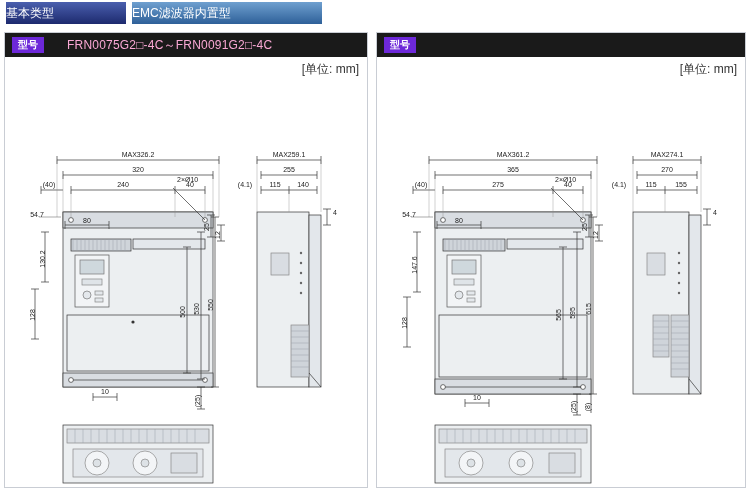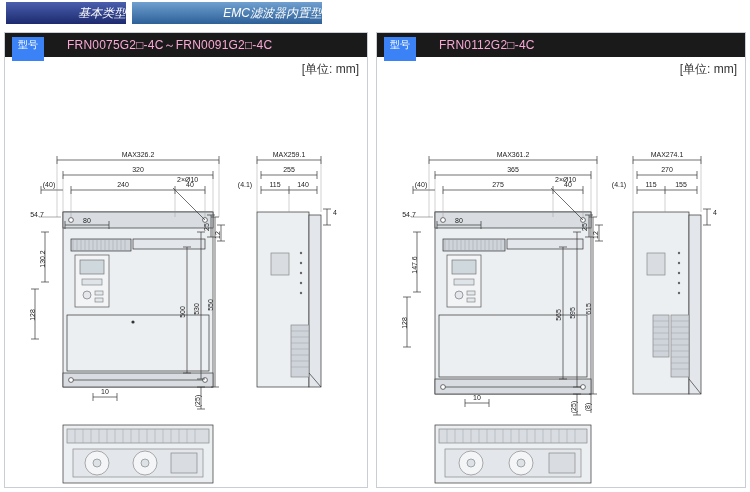--- a/index.html
+++ b/index.html
@@ -10,41 +10,40 @@
     font-family:"Liberation Sans", sans-serif;
     font-size:9px;
     color:#222;
     position:relative;
     overflow:hidden;
   }
   
   .tabs { position:absolute; left:0; top:0; width:750px; height:26px; }
   .tab {
     position:absolute; top:2px; height:22px; line-height:22px;
-    color:#fff; font-size:12px; text-align:right;
+    color:#fff; font-size:12px; text-align:left;
     font-family:"Liberation Sans", sans-serif;
-    font-style:italic;
   }
   .tab.basic { left:6px; width:120px; background:#2a3a8f;
     background:linear-gradient(#4a5fae,#1d2a6e); }
   .tab.emc { left:132px; width:190px; background:#3f76b5;
     background:linear-gradient(#6fa0d0,#2e6099); }
 
   
   .panel { position:absolute; top:32px; height:456px; border:1px solid #c9cdd4; background:#fff; }
   .panel.left { left:4px; width:364px; }
   .panel.right { left:376px; width:370px; }
 
   .panel-header {
     position:absolute; left:0; top:0; height:24px; width:100%;
     background:#1a1a1a;
   }
   .model-tag {
-    position:absolute; left:7px; top:4px; height:24px; line-height:16px;
-    padding:0 6px; background:#3b82f6; color:#fff; font-size:10px;
+    position:absolute; left:7px; top:4px; height:16px; line-height:16px;
+    padding:0 6px; background:#6d28d9; color:#fff; font-size:10px;font-weight:bold;
   }
   .model-name {
     position:absolute; left:62px; top:3px; height:18px; line-height:18px;
     color:#f9a8d4; font-size:12px; letter-spacing:.2px;
   }
   .unit-note {
     position:absolute; right:8px; top:28px; font-size:12px; color:#333;
   }
 
   .canvas { position:absolute; left:0; top:24px; width:100%; height:432px; }
@@ -297,21 +296,20 @@
     <text class="dim" x="133" y="468" text-anchor="middle">304</text>
     <text class="dim" x="46" y="456" text-anchor="middle">(8)</text>
     <text class="dim" x="218" y="468" text-anchor="middle">8</text>
   </svg>
   </div>
 </div>
 
 <div class="panel right">
   <div class="panel-header">
     <div class="model-tag">型号</div>
-    <div class="model-name">FRN0112G2□-4C</div>
   </div>
   <div class="unit-note">[单位: mm]</div>
 
   <div class="canvas">
   <svg width="370" height="432" viewBox="0 0 370 432">
     <g stroke="#333" fill="none" stroke-width="0.7">
 
       <rect x="58" y="155" width="156" height="182" fill="#eceff1" stroke="#333"></rect>
       <rect x="58" y="155" width="156" height="16" fill="#d9dde2"></rect>
       <rect x="66" y="182" width="62" height="12" fill="#cfd4da"></rect>

